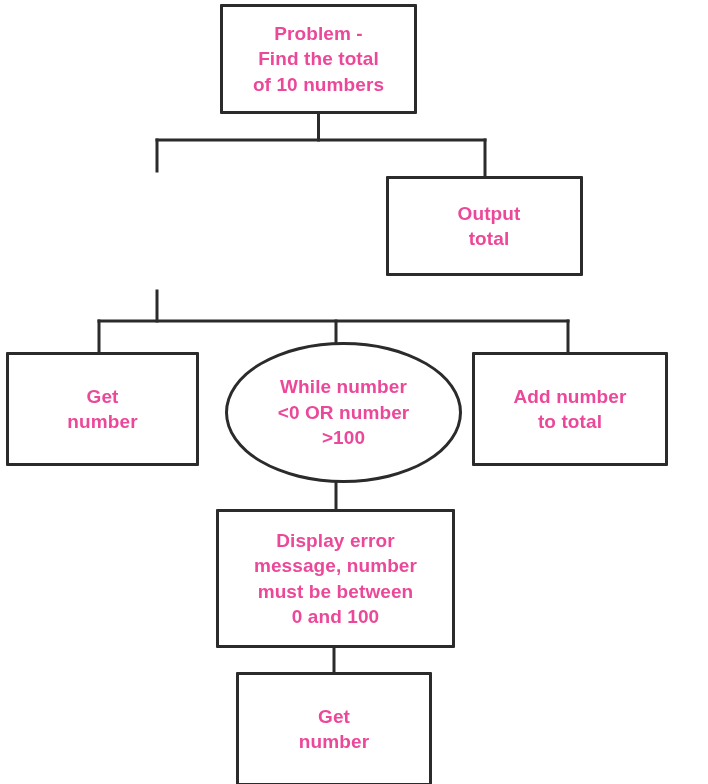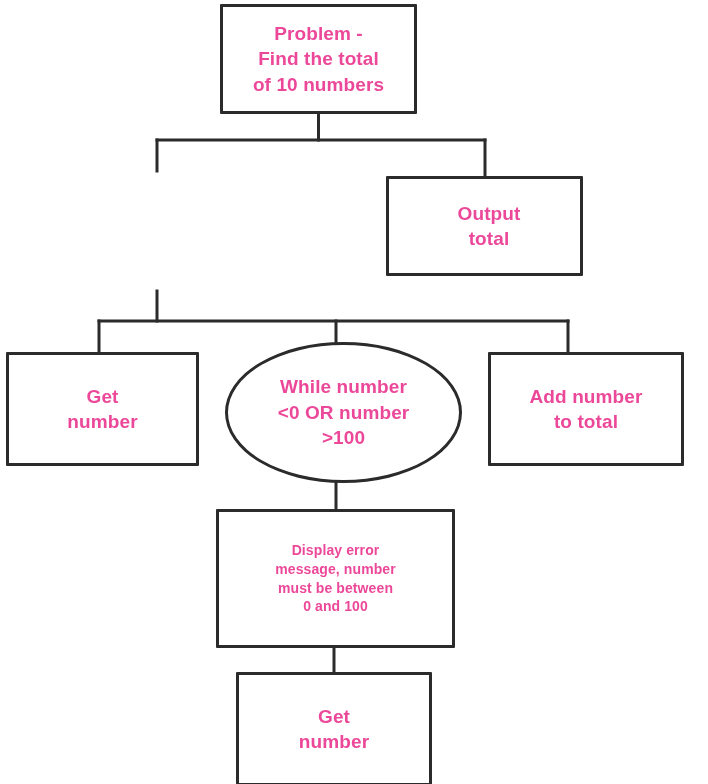--- a/index.html
+++ b/index.html
@@ -92,26 +92,26 @@
     <span class="node-label">Get
 number</span>
   </div>
 
   <div class="node loop" style="left:225px; top:342px; width:237px; height:141px; font-size:19px;">
     <span class="node-label">While number
 &lt;0 OR number
 &gt;100</span>
   </div>
 
-  <div class="node process" style="left:488px; top:352px; width:196px; height:114px; font-size:19px;">
+  <div class="node process" style="left:472px; top:352px; width:196px; height:114px; font-size:19px;">
     <span class="node-label">Add number
 to total</span>
   </div>
 
-  <div class="node process" style="left:216px; top:509px; width:239px; height:139px; font-size:14px;">
+  <div class="node process" style="left:216px; top:509px; width:239px; height:139px; font-size:19px;">
     <span class="node-label">Display error
 message, number
 must be between
 0 and 100</span>
   </div>
 
   <div class="node process" style="left:236px; top:672px; width:196px; height:114px; font-size:19px;">
     <span class="node-label">Get
 number</span>
   </div>

